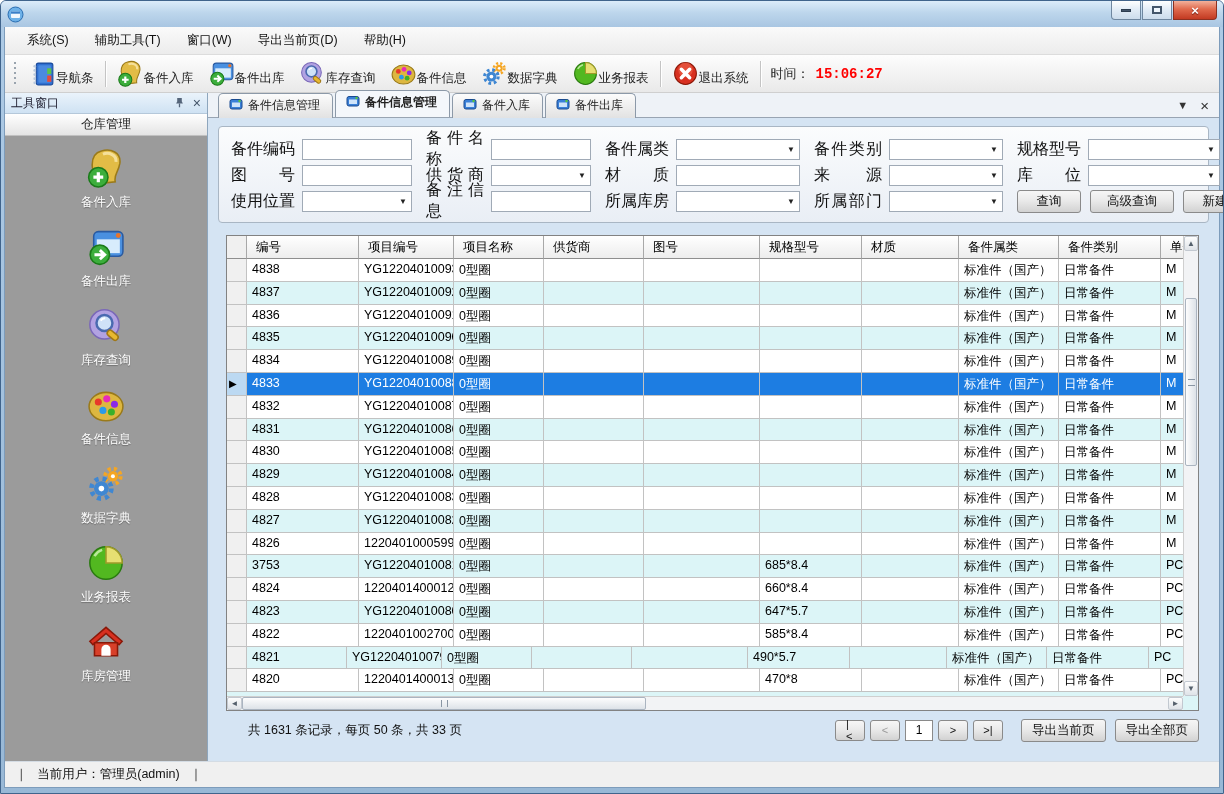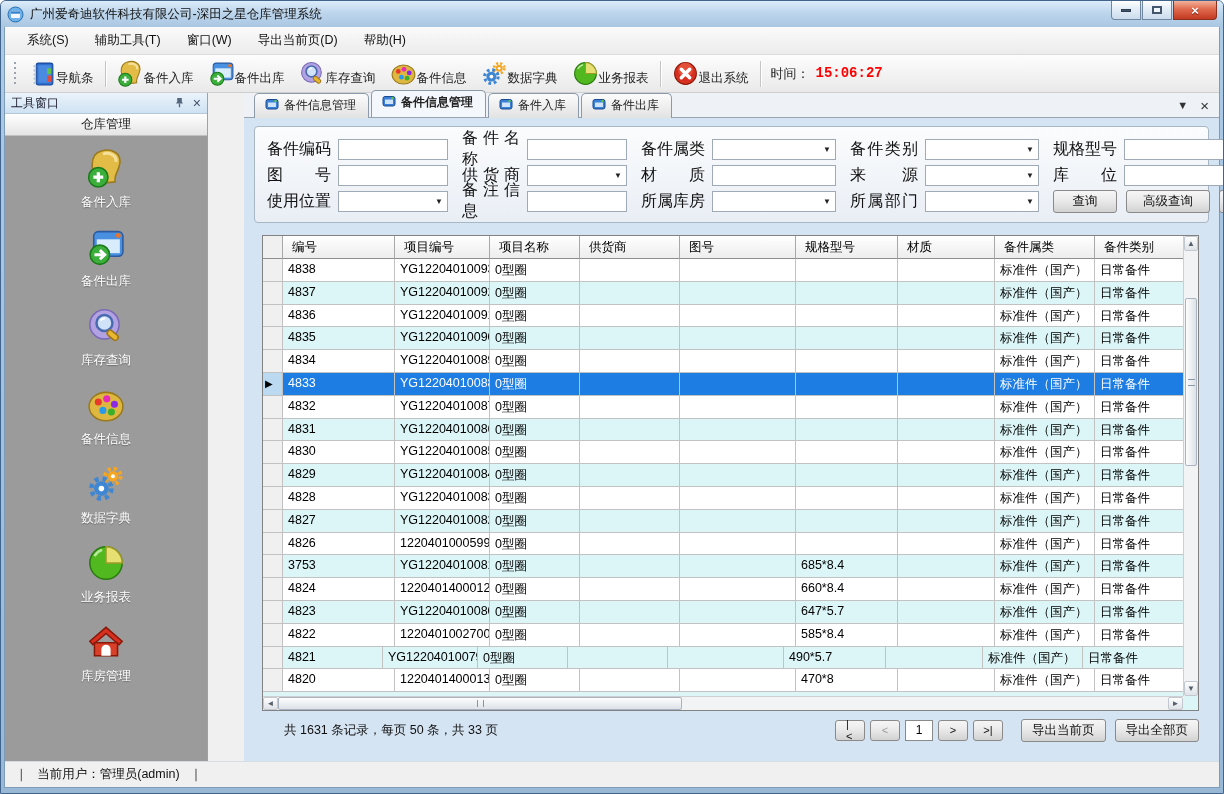--- a/index.html
+++ b/index.html
@@ -33,40 +33,40 @@
   
   .toolbar{ height:38px; background:linear-gradient(#fdfdfd,#e9e9e9); display:flex;
     align-items:center; border-bottom:1px solid #cfcfcf; padding:0 4px; }
   .tb-grip{ width:5px; height:26px; margin:0 4px;
     background:radial-gradient(circle at 2px 2px,#9aa4ae 1px,transparent 1.4px);
     background-size:5px 5px; }
   .tb-item{ display:flex; align-items:flex-end; padding:3px 7px; cursor:pointer; border-radius:3px; }
   .tb-icon{ display:flex; } .tb-icon svg{ width:27px; height:27px; }
   .tb-label{ font-size:12.5px; color:#222; }
   .tb-sep{ width:1px; height:26px; background:#c4c4c4; margin:0 4px; box-shadow:1px 0 0 #fff; }
-  .tb-time{ display:flex; align-items:flex-start; gap:6px; padding-left:6px; }
+  .tb-time{ display:flex; align-items:center; gap:6px; padding-left:6px; }
   .tb-time-label{ font-size:13px; color:#222; }
   .tb-time-value{ font-family:"Liberation Mono", monospace; font-weight:bold; font-size:14px; color:#f00; }
   
   .main{ flex:1; display:flex; min-height:0; }
   .sidebar{ width:203px; display:flex; flex-direction:column; border-right:1px solid #8ea6bd; background:#9b9b9b; }
   .sb-header{ height:21px; background:linear-gradient(#eaf3fb,#cfe2f3); display:flex; align-items:center;
     padding:0 6px; border-bottom:1px solid #b5c8da; }
   .sb-header-title{ font-size:12px; color:#223; }
   .sb-header-btns{ margin-left:auto; display:flex; gap:8px; align-items:center; }
   .sb-hbtn{ font-size:12px; color:#44556a; cursor:pointer; line-height:1; }
   .sb-hbtn svg{ width:11px; height:11px; }
   .sb-group{ height:22px; background:linear-gradient(#ffffff,#e4e4e4); display:flex; align-items:center;
     justify-content:center; font-size:12.5px; color:#222; border-bottom:1px solid #c0c0c0; cursor:pointer; }
   .sb-body{ flex:1; background:#9b9b9b; display:flex; flex-direction:column; align-items:center; padding-top:12px; }
   .sb-item{ display:flex; flex-direction:column; align-items:center; margin-bottom:16px; cursor:pointer; }
   .sb-item svg{ width:40px; height:40px; }
   .sb-item-label{ font-size:12.5px; color:#fff; margin-top:2px; text-shadow:0 1px 1px rgba(0,0,0,.35); }
   
-  .content{ flex:1; display:flex; flex-direction:column; background:#d5e4f3; min-width:0;margin-left:36px; }
+  .content{ flex:1; display:flex; flex-direction:column; background:#d5e4f3; min-width:0; }
   .tabstrip{ height:25px; background:#eef2f7; display:flex; align-items:flex-end; padding:3px 6px 0 10px;
     border-bottom:1px solid #98a4b2; }
   .tab{ display:flex; align-items:center; gap:5px; padding:3px 12px 4px 10px; font-size:12px; color:#222;
     border:1px solid #8c99a8; border-bottom:none; border-radius:5px 5px 0 0; margin-right:2px;
     background:linear-gradient(#fcfcfc,#e2e2e2); cursor:pointer; position:relative; top:1px; }
   .tab svg{ width:14px; height:14px; }
   .tab.active{ background:#f4f7fb; font-weight:bold; top:0; padding-bottom:6px; z-index:2; }
   .tabstrip-btns{ margin-left:auto; display:flex; align-items:center; gap:12px; padding:0 4px 4px 0; }
   .ts-btn{ font-size:11px; color:#333; cursor:pointer; line-height:1; }
   .ts-btn.x{ font-size:15px; }
@@ -135,21 +135,20 @@
 
 <div class="window">
   <div class="titlebar">
     <span class="app-icon">
         <svg viewBox="0 0 17 17">
           <circle cx="8.5" cy="8.5" r="7.5" fill="#6db1e8" stroke="#2a6db0"></circle>
           <rect x="4" y="5.5" width="9" height="6.5" rx="1" fill="#fff" opacity=".9"></rect>
           <rect x="4" y="5.5" width="9" height="2.2" fill="#3a7fc8"></rect>
         </svg>
       </span>
-    <span class="title-text">广州爱奇迪软件科技有限公司-深田之星仓库管理系统</span>
     <div class="win-controls">
       <div class="win-btn first">
           <span class="glyph-min"></span>
         </div>
       <div class="win-btn">
           <span class="glyph-max"></span>
         </div>
       <div class="win-btn close">
           <span class="glyph-close">×</span>
         </div>

